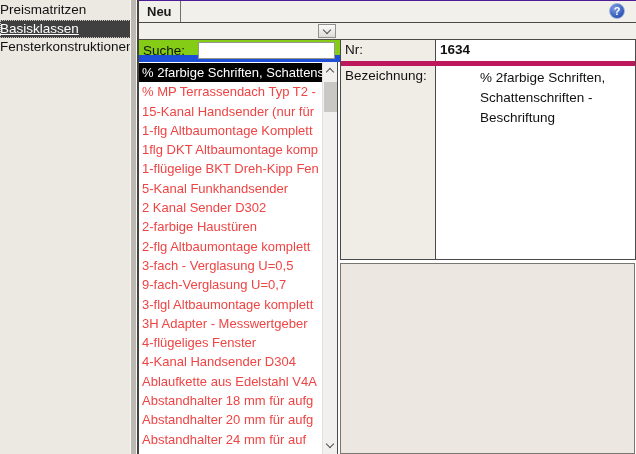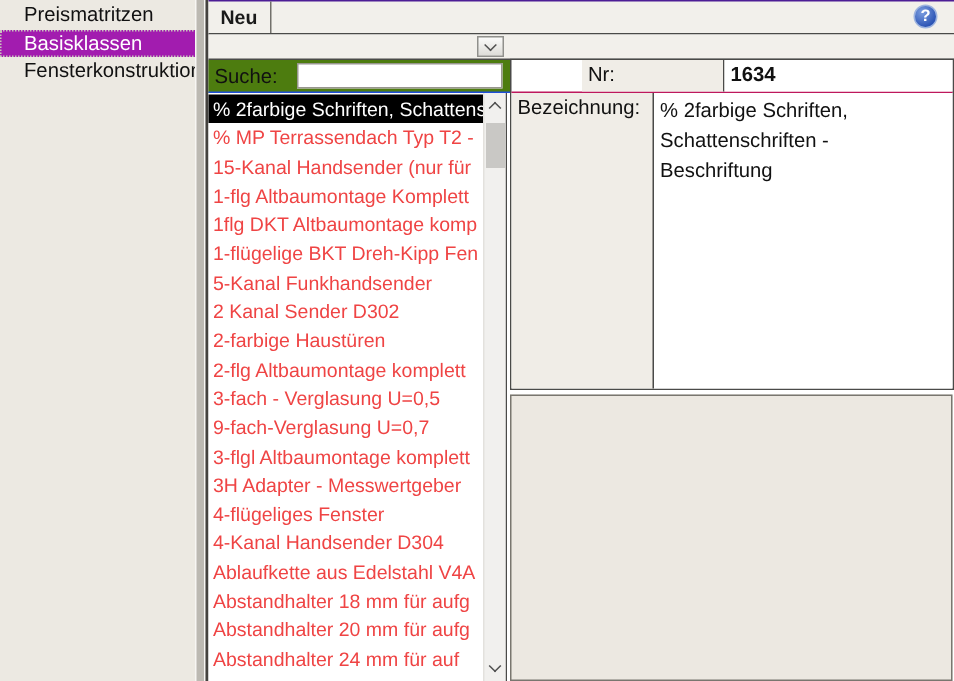--- a/index.html
+++ b/index.html
@@ -11,26 +11,26 @@
     overflow: hidden;
     color: #111;
   }
 
   
   .sidebar {
     position:absolute; left:0; top:0; width:131px; height:454px;
     background:#ece9e2; padding-top:1px;
   }
   .side-item {
-    height:18.5px; line-height:18px; padding-left:16px;
+    height:18.5px; line-height:18px; padding-left:0;
     font-size:13.5px; white-space:nowrap; overflow:hidden; cursor:default;
   }
   .side-item.sel {
-    background:#a21caf; color:#fff;
-    outline:1px dotted #c9c5bd; outline-offset:-1px;
+    background:#404040; color:#fff;
+    outline:1px dotted #c9c5bd; outline-offset:-1px;text-decoration:underline;
   }
 
   
   .splitter {
     position:absolute; left:130px; top:0; width:7px; height:454px;
     background:#bcb9b2; border-left:1px solid #f7f6f3; border-right:1px solid #f7f6f3;
   }
   .vline { position:absolute; left:137px; top:0; width:2px; height:454px; background:#44423f; }
 
   
@@ -65,21 +65,21 @@
   .chev-down, .chev-up {
     width:6px; height:6px;
     border-right:1.6px solid #4f4f4f; border-bottom:1.6px solid #4f4f4f;
   }
   .chev-down { transform:rotate(45deg); margin-top:-3px; }
   .chev-up   { transform:rotate(-135deg); margin-bottom:-3px; }
 
   
   .search-row {
     position:absolute; left:139px; top:40px; width:238px; height:22px;
-    background:#4d7c0f; border-bottom:1px solid #1d4ed8;
+    background:#84cc16; border-bottom:7px solid #1d4ed8;
   }
   .search-label { position:absolute; left:4px; top:3px; font-size:13.5px; }
   .search-input {
     position:absolute; left:59px; top:2px; width:137px; height:17px;
     border:1px solid #98968f; background:#fff; font-size:13px; padding:0 2px;
     font-family:"Liberation Sans",sans-serif;
   }
 
   
   .list {
@@ -104,27 +104,27 @@
   .scroll-up { top:0; }
   .scroll-down { bottom:0; }
   .thumb { position:absolute; left:1px; top:20px; width:13px; height:30px; background:#c9c8c5; cursor:default; }
 
   
   .detail {
     position:absolute; left:340px; top:39px; width:296px;
     border:1px solid #4a4a48; background:#fff;
   }
   .d-row { display:flex; }
-  .d-row + .d-row { border-top:1px solid #be185d; }
+  .d-row + .d-row { border-top:5px solid #be185d;gap:40px; }
   .d-label {
     flex:0 0 95px; background:#f0ede7; border-right:1px solid #4a4a48;
     font-size:13.5px; padding:2px 4px; cursor:default;
   }
   .d-value { flex:1; background:#fff; font-size:13.5px; padding:2px 4px; line-height:20px; }
-  .d-row.nr  { height:21px;padding-left:47px; }
+  .d-row.nr  { height:21px; }
   .d-row.nr .d-value { line-height:16px;font-weight:bold; }
   .d-row.bez { height:198px; }
 
   .empty-panel {
     position:absolute; left:340px; top:263px; width:295px; height:191px;
     background:#ece8e1; border:1px solid #79766f;
   }
 </style>
 </head>
 <body>

